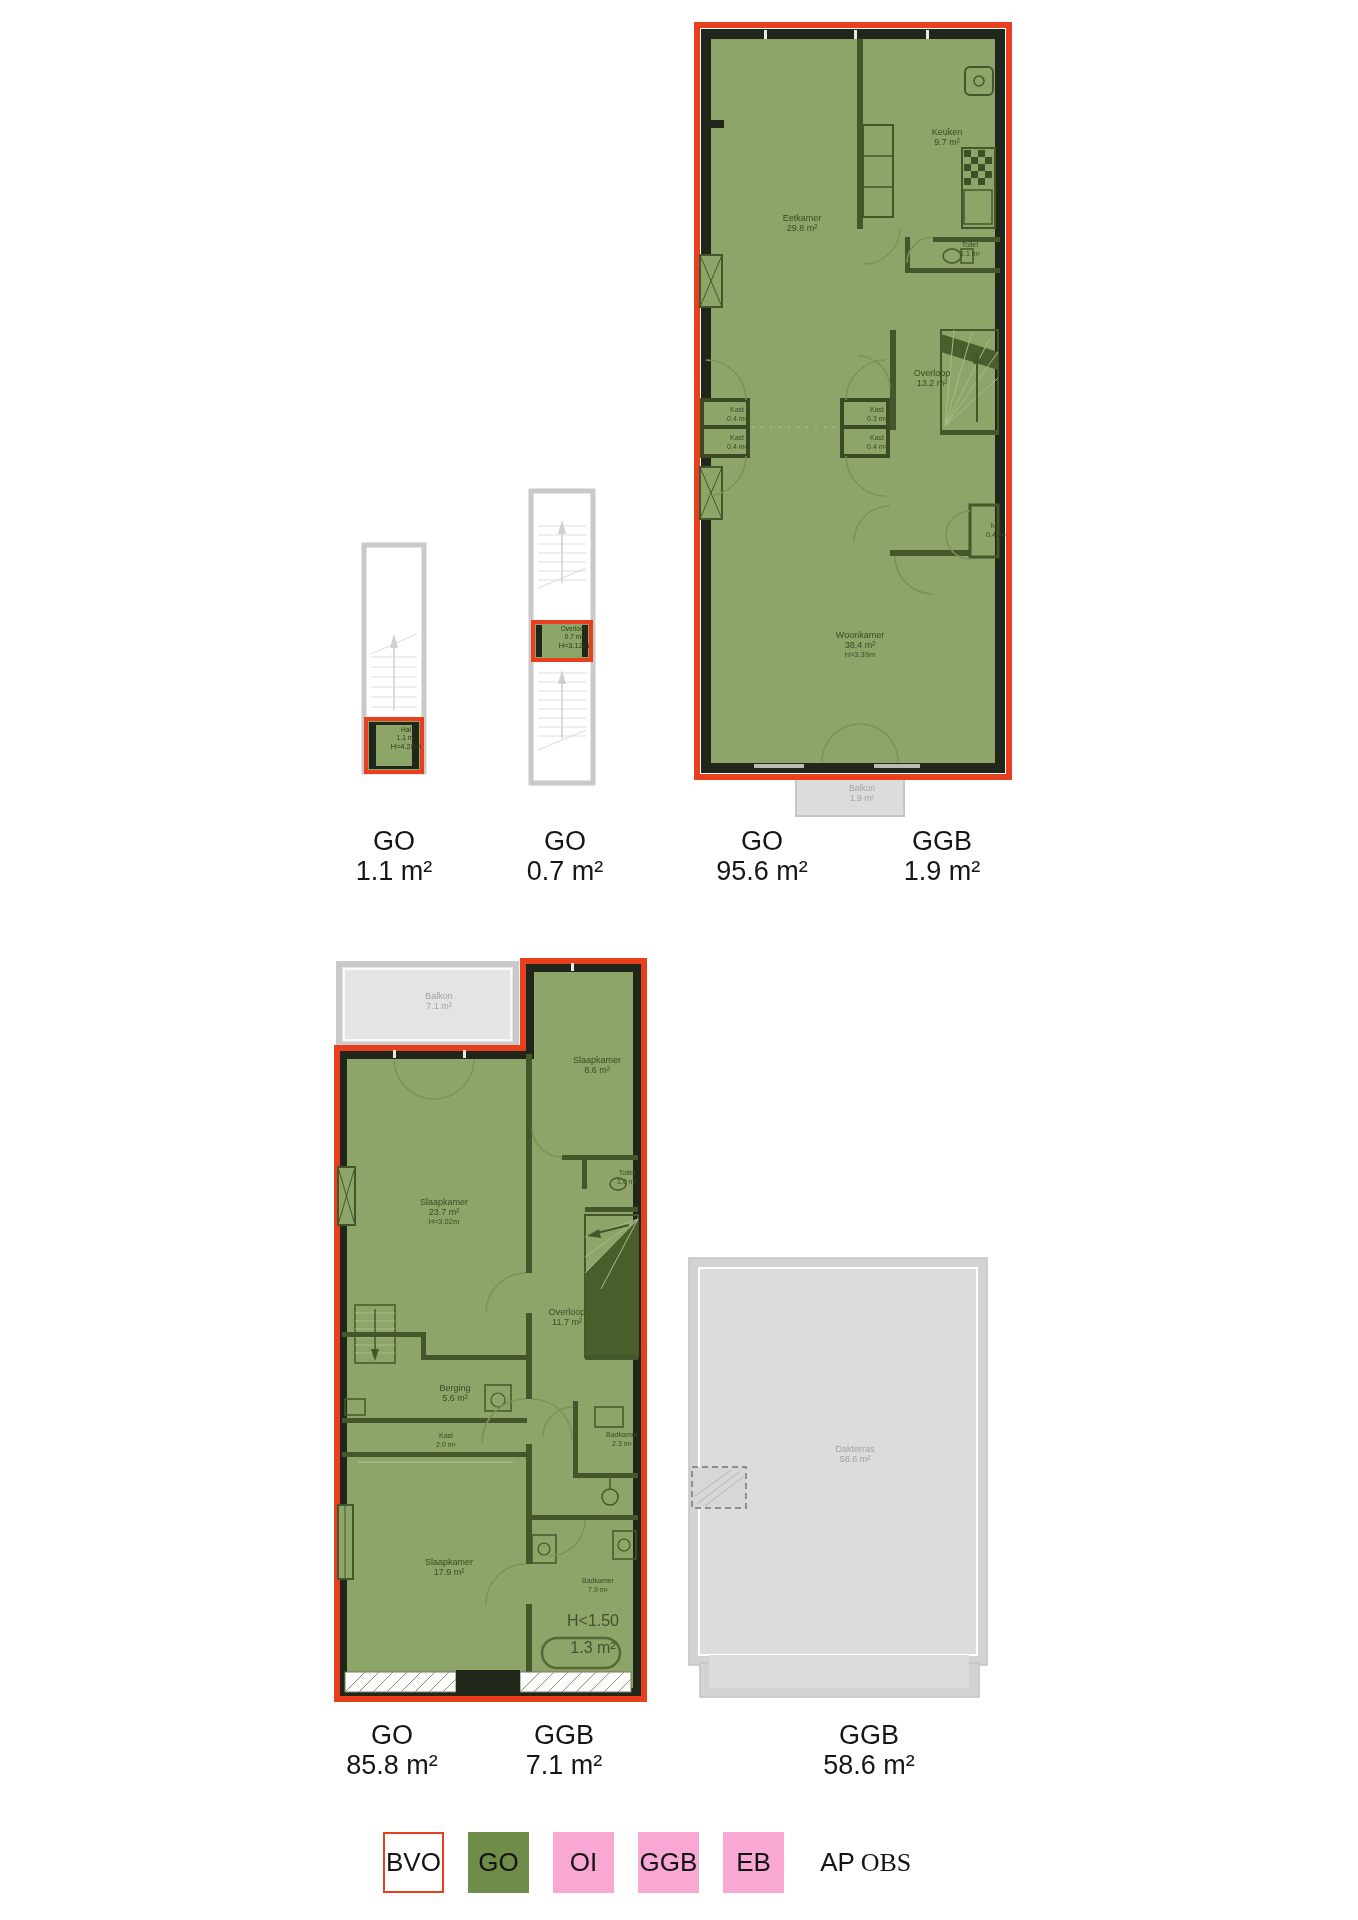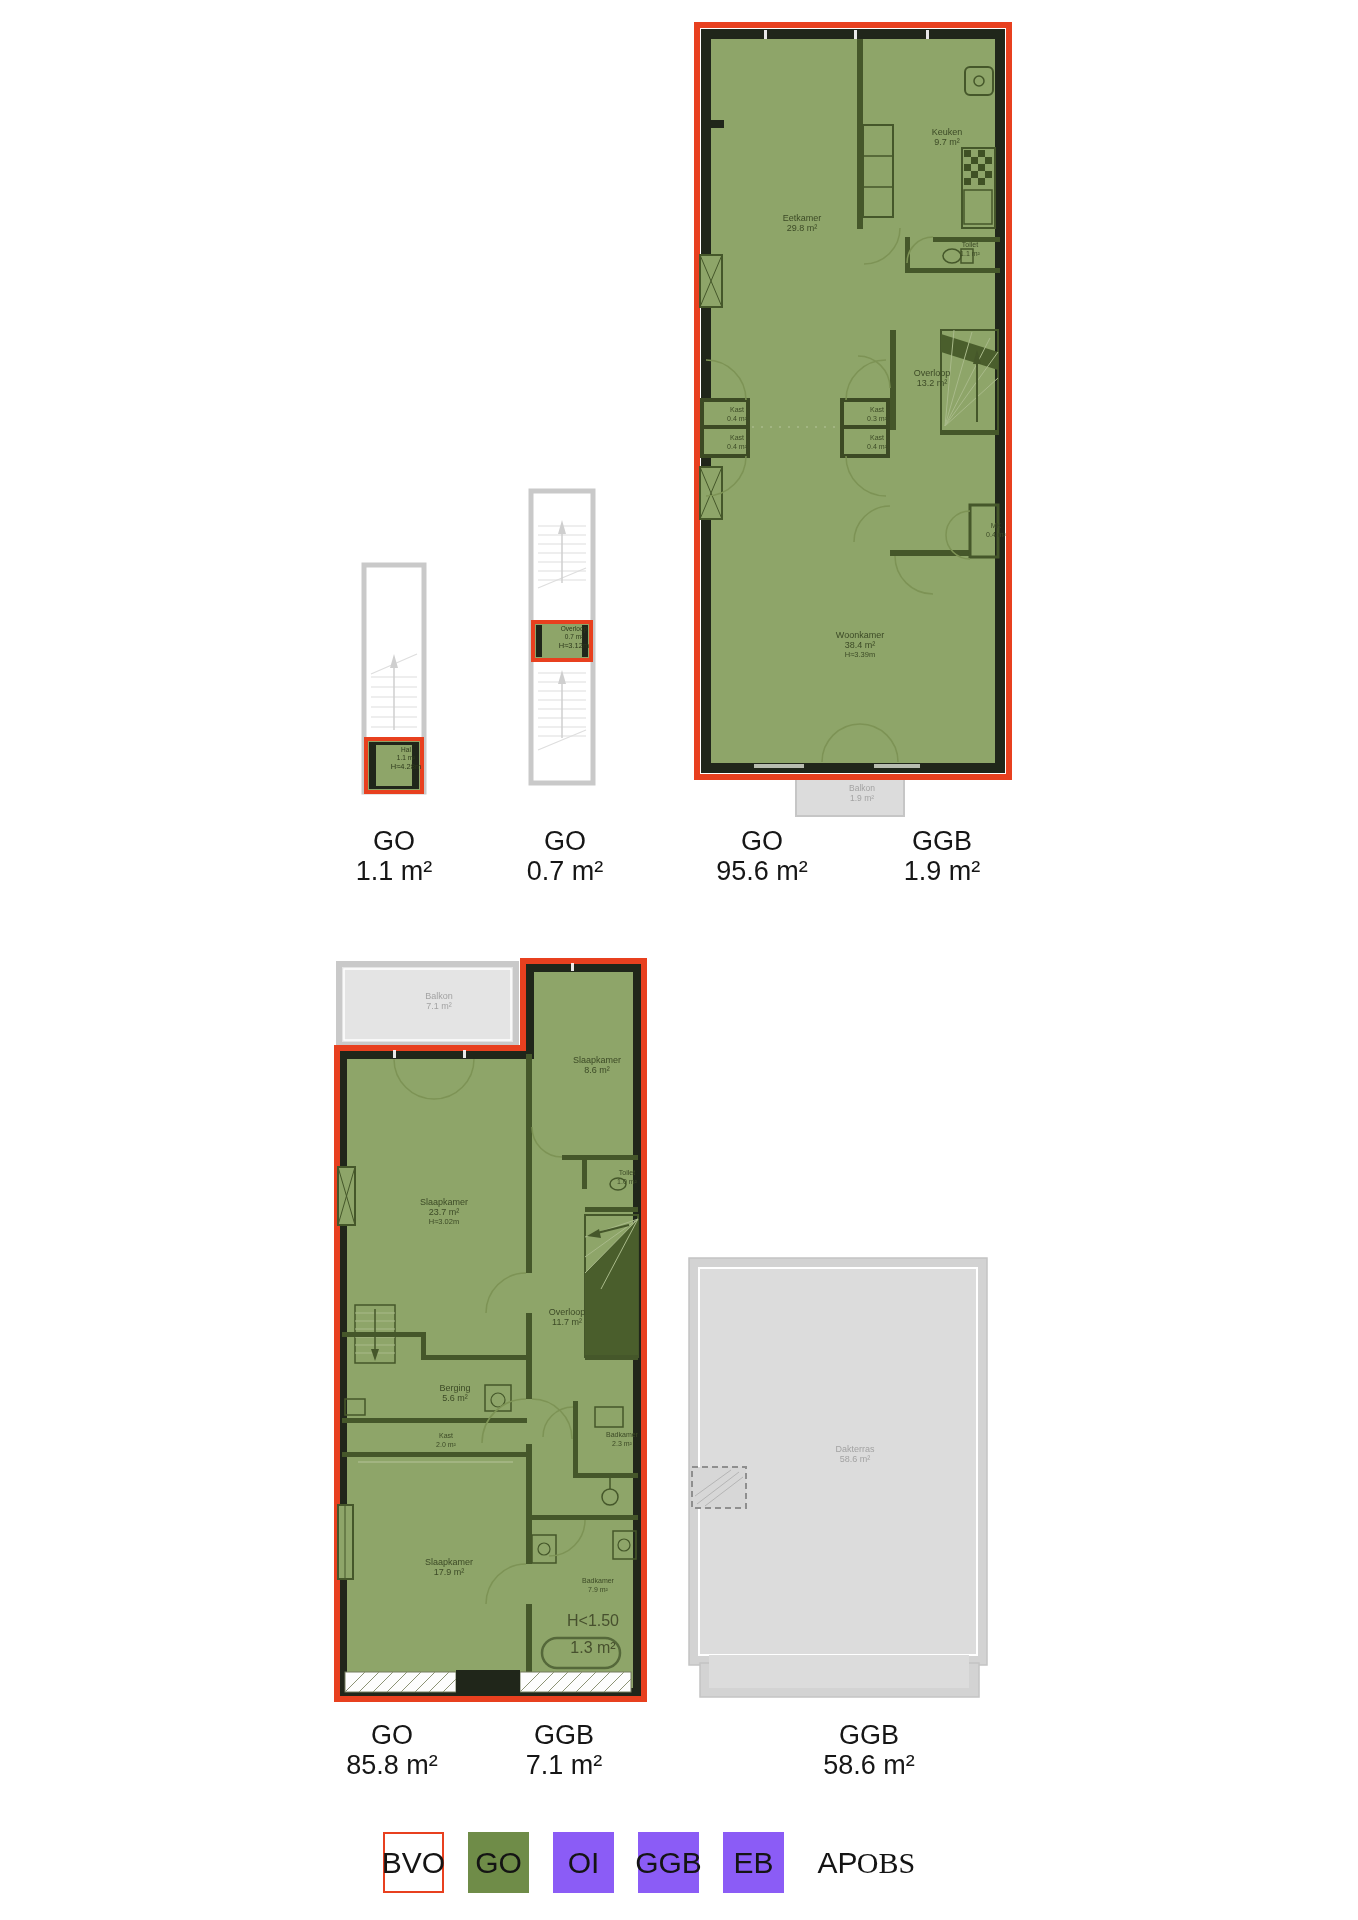--- a/index.html
+++ b/index.html
@@ -16,39 +16,39 @@
   .rlabel.tiny{font-size:6.5px;line-height:8px;color:#2e3a1c;}
   .rlabel.gray{color:#a3a3a3;}
   .rlabel.big-note{font-size:16px;line-height:27px;color:#47502e;}
   
   .alabel{position:absolute;transform:translateX(-50%);text-align:center;white-space:nowrap;
           font-size:27px;line-height:30px;color:#161616;}
   .alabel span{display:block;}
   
   .lg-item{position:absolute;top:1832px;width:61px;height:61px;box-sizing:border-box;
            display:flex;align-items:center;justify-content:center;
-           font-size:30px;color:#141414;}
+           font-size:26px;color:#141414;}
   .lg-bvo{background:#ffffff;border:2px solid #e8401f;}
   .lg-green{background:#6f8c48;}
-  .lg-gray{background:#8b5cf6;}
+  .lg-gray{background:#f9a8d4;}
   .lg-plain{background:transparent;}
 </style>
 </head>
 <body>
 
 <div id="canvas">
 
   <div class="plan" style="left:795px;top:776px;width:110px;height:41px;background:#dcdcdc;border:2px solid #c6c6c6;box-sizing:border-box;z-index:0;">
     <div class="rlabel gray" style="left:53px;top:6px;font-size:8.5px;line-height:9.5px;">
       <span>Balkon</span>
       <span>1.9 m²</span>
     </div>
   </div>
 
-  <div class="plan" style="left:361px;top:562px;width:66px;height:233px;z-index:1;">
+  <div class="plan" style="left:361px;top:542px;width:66px;height:233px;z-index:1;">
     <svg width="66" height="233" viewBox="0 0 66 233">
       <rect x="3" y="3" width="60" height="227" fill="#ffffff" stroke="#c9c9c9" stroke-width="5"></rect>
       <g stroke="#dedede" stroke-width="1.2" fill="none">
         <line x1="10" y1="115" x2="56" y2="115"></line>
           <line x1="10" y1="125" x2="56" y2="125"></line>
         <line x1="10" y1="135" x2="56" y2="135"></line>
           <line x1="10" y1="145" x2="56" y2="145"></line>
         <line x1="10" y1="155" x2="56" y2="155"></line>
           <line x1="10" y1="165" x2="56" y2="165"></line>
         <line x1="10" y1="112" x2="56" y2="92"></line>

